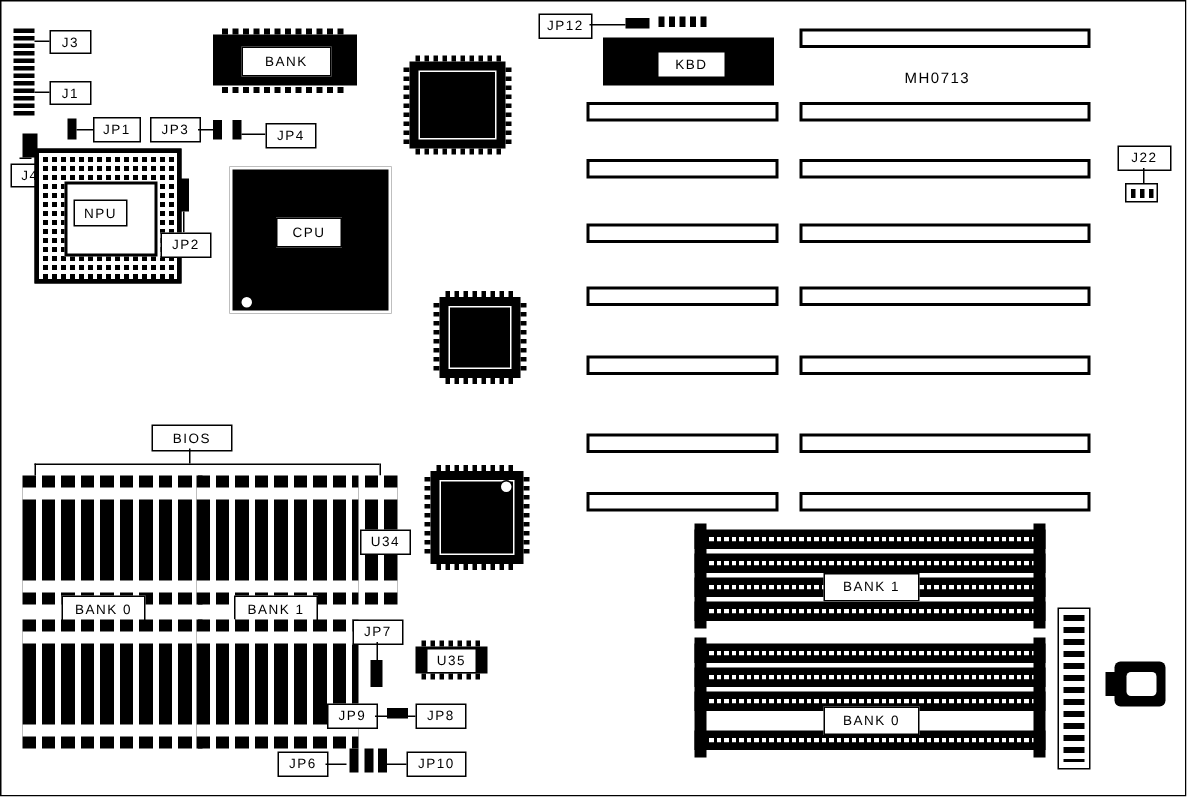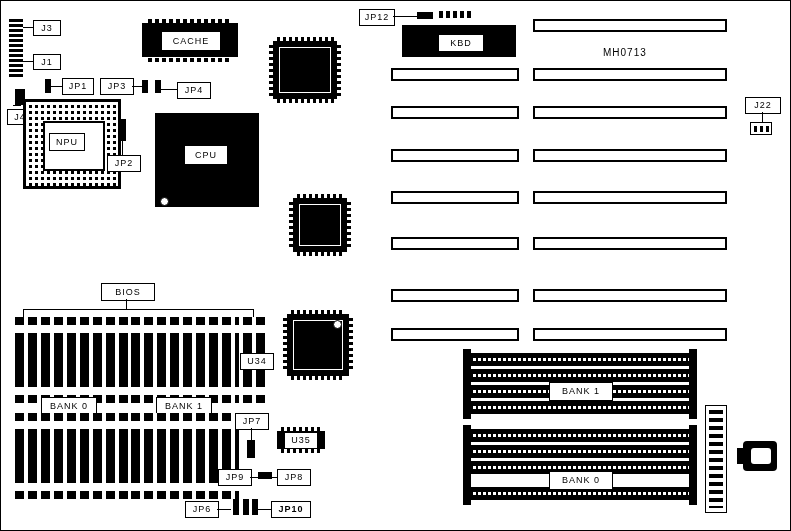--- a/index.html
+++ b/index.html
@@ -48,21 +48,21 @@
       <i style="width:14px;height:3px;"></i>
   </div>
   <div class="line" style="left:22px;top:60px;width:12px;"></div>
   <div class="lbl" style="left:32px;top:53px;width:26px;height:14px;">J1</div>
 
   <div class="jp" style="left:14px;top:88px;width:10px;height:16px;"></div>
   <div class="line" style="left:12px;top:104px;width:8px;"></div>
   <div class="lbl" style="left:6px;top:108px;width:24px;height:14px;">J4</div>
 
   <div class="chip" style="left:141px;top:22px;width:96px;height:34px;"></div>
-  <div class="lbl" style="left:160px;top:30px;width:58px;height:18px;">CACHE</div>
+  <div class="lbl" style="left:160px;top:30px;width:58px;height:18px;">BANK</div>
   <div class="teeth" style="left:147px;top:18px;gap:3px;">
     <i style="width:4px;height:4px;"></i>
       <i style="width:4px;height:4px;"></i>
       <i style="width:4px;height:4px;"></i>
       <i style="width:4px;height:4px;"></i>
     <i style="width:4px;height:4px;"></i>
       <i style="width:4px;height:4px;"></i>
       <i style="width:4px;height:4px;"></i>
       <i style="width:4px;height:4px;"></i>
     <i style="width:4px;height:4px;"></i>
@@ -411,21 +411,21 @@
   <div class="jp" style="left:257px;top:471px;width:14px;height:7px;"></div>
   <div class="line" style="left:271px;top:476px;width:6px;"></div>
   <div class="lbl" style="left:276px;top:468px;width:32px;height:15px;">JP8</div>
 
   <div class="lbl" style="left:184px;top:500px;width:32px;height:15px;">JP6</div>
   <div class="line" style="left:216px;top:508px;width:14px;"></div>
   <div class="jp" style="left:232px;top:498px;width:6px;height:16px;"></div>
   <div class="jp" style="left:242px;top:498px;width:6px;height:16px;"></div>
   <div class="jp" style="left:251px;top:498px;width:6px;height:16px;"></div>
   <div class="line" style="left:257px;top:508px;width:14px;"></div>
-  <div class="lbl" style="left:270px;top:500px;width:38px;height:15px;font-weight:bold;">JP10</div>
+  <div class="lbl" style="left:270px;top:500px;width:38px;height:15px;">JP10</div>
 
   <div class="simm" style="left:462px;top:352px;width:234px;height:13px;">
     <div class="in" style="background:repeating-linear-gradient(to right,#000 0 2px,#fff 2px 5px);"></div>
   </div>
   <div class="simm" style="left:462px;top:368px;width:234px;height:13px;">
     <div class="in" style="background:repeating-linear-gradient(to right,#000 0 2px,#fff 2px 5px);"></div>
   </div>
   <div class="simm" style="left:462px;top:384px;width:234px;height:13px;">
     <div class="in" style="background:repeating-linear-gradient(to right,#000 0 2px,#fff 2px 5px);"></div>
   </div>

